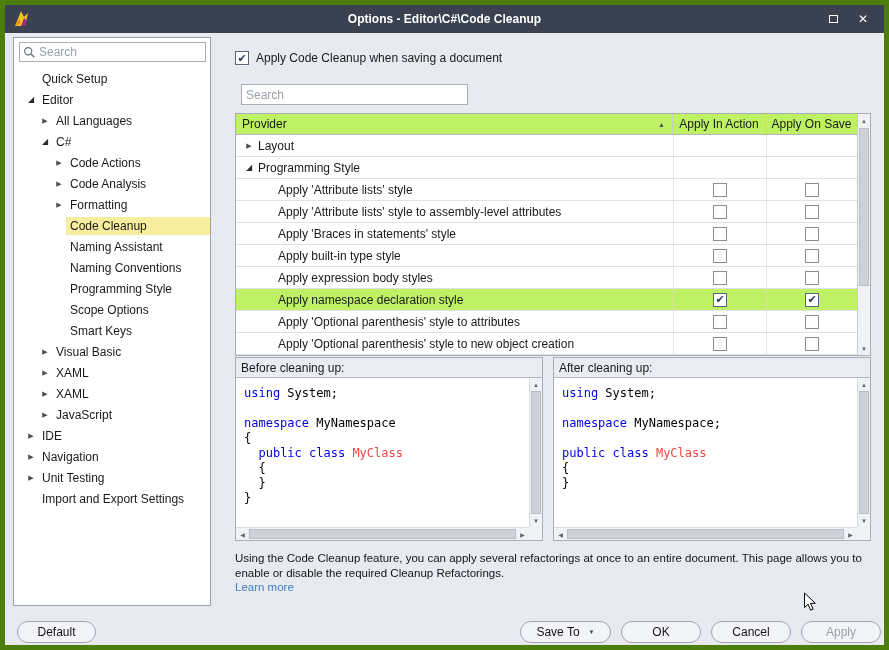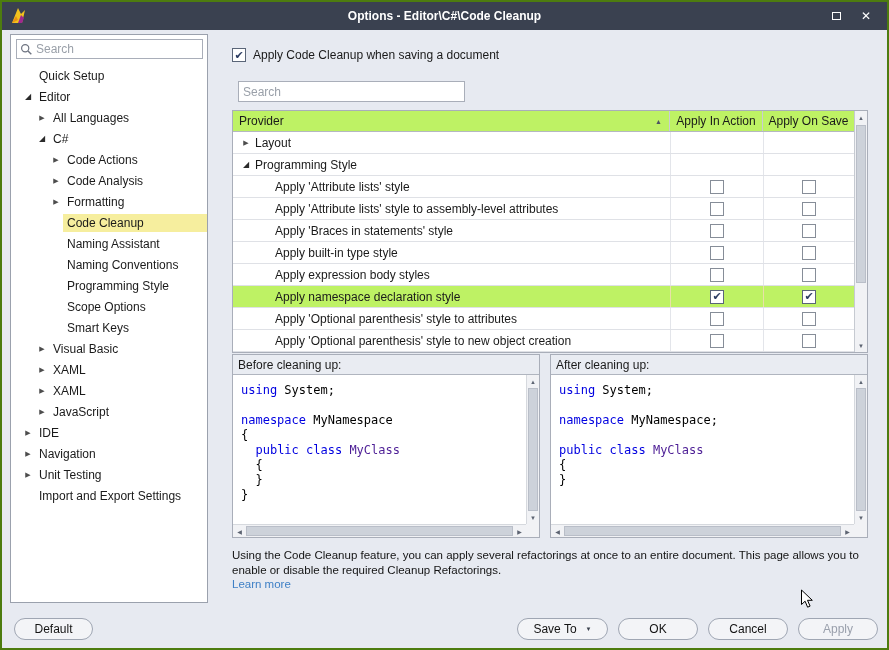--- a/index.html
+++ b/index.html
@@ -1,17 +1,17 @@
 <!DOCTYPE html>
 <html><head>
 <meta charset="utf-8">
 <style>
   *{margin:0;padding:0;box-sizing:border-box;}
   body{width:889px;height:650px;font-family:"Liberation Sans",sans-serif;background:#e7eaf1;overflow:hidden;}
-  .dialog{position:absolute;left:0;top:0;width:889px;height:650px;background:#e7eaf1;border:2px solid #4d7c0f;overflow:hidden;}
+  .dialog{position:absolute;left:0;top:0;width:889px;height:650px;background:#e7eaf1;border:5px solid #4d7c0f;overflow:hidden;}
 
   
   .titlebar{position:absolute;left:0;top:0;width:100%;height:28px;background:#3a4150;}
   .app-icon{position:absolute;left:7px;top:5px;width:18px;height:18px;}
   .win-title{position:absolute;left:0;right:0;top:7px;text-align:center;color:#ffffff;font-size:12px;font-weight:bold;}
   .win-btn{position:absolute;top:6px;width:22px;height:16px;display:flex;align-items:center;justify-content:center;color:#fff;font-size:11px;cursor:default;}
   .btn-max{right:40px;}
   .btn-close{right:10px;font-size:12px;}
   .max-glyph{width:9px;height:8px;border:1px solid #fff;display:inline-block;}
 
@@ -68,21 +68,21 @@
 
   
   .preview{position:absolute;top:352px;height:184px;border:1px solid #a9aeb9;background:#e9ecf2;}
   .preview.before{left:230px;width:308px;}
   .preview.after{left:548px;width:318px;}
   .preview-title{height:19px;font-size:12px;color:#1a1a1a;padding:3px 0 0 5px;}
   .preview-body{position:absolute;left:0;right:0;top:19px;bottom:0;background:#fff;border-top:1px solid #b0b5bf;}
   .code{position:absolute;left:0;top:0;right:13px;bottom:13px;overflow:hidden;padding:8px 0 0 8px;font-family:"DejaVu Sans Mono","Liberation Mono",monospace;font-size:12px;line-height:15px;}
   .code .line{white-space:pre;height:15px;}
   .tok-k{color:#0000e0;}
-  .tok-t{color:#4c1d95;text-align:right;}
+  .tok-t{color:#ef4444;text-align:right;}
   .tok-p{color:#000;}
   .code-vsb{position:absolute;right:0;top:0;bottom:13px;width:13px;background:#f1f2f5;border-left:1px solid #d6d9de;}
   .code-vsb .sb-thumb-v{top:13px;bottom:13px;}
   .code-hsb{position:absolute;left:0;right:13px;bottom:0;height:13px;background:#f1f2f5;border-top:1px solid #d6d9de;}
   .sb-left{position:absolute;left:0;top:0;width:13px;height:12px;display:flex;align-items:center;justify-content:center;font-size:6px;color:#5d6472;}
   .sb-right{position:absolute;right:0;top:0;width:13px;height:12px;display:flex;align-items:center;justify-content:center;font-size:6px;color:#5d6472;}
   .sb-thumb-h{position:absolute;left:13px;right:13px;top:1px;height:10px;background:#cdd2da;border:1px solid #b9bec8;}
   .sb-corner{position:absolute;right:0;bottom:0;width:13px;height:13px;background:#f1f2f5;}
 
   

